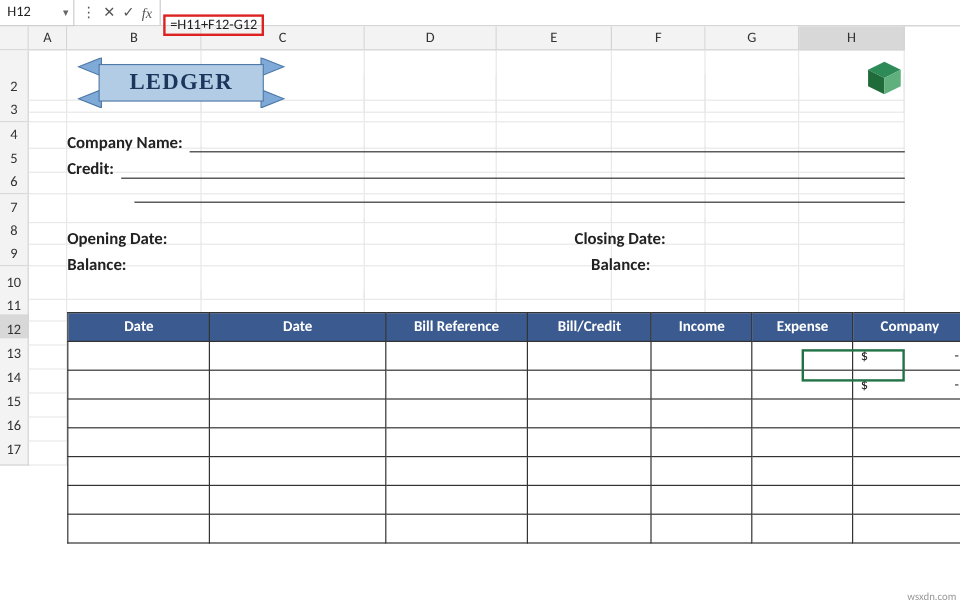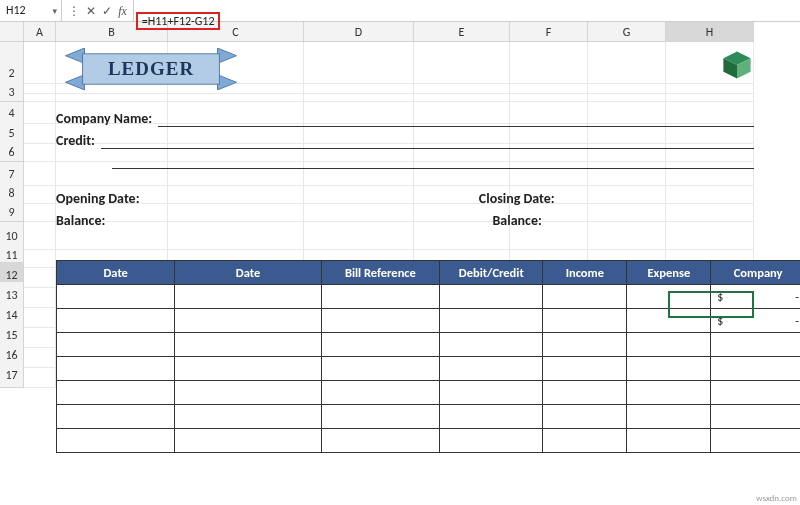--- a/index.html
+++ b/index.html
@@ -408,21 +408,21 @@
       <col style="width:96px">
         <col style="width:78px">
         <col style="width:78px">
         <col style="width:88px">
     </colgroup>
     <thead>
       <tr>
         <th>Date</th>
         <th>Date</th>
         <th>Bill Reference</th>
-        <th>Debit/Credit</th>
+        <th>Bill/Credit</th>
         <th>Income</th>
         <th>Expense</th>
         <th>Company</th>
       </tr>
     </thead>
     <tbody id="ledger-body">
         <tr>
           <td></td>
           <td></td>
           <td></td>

